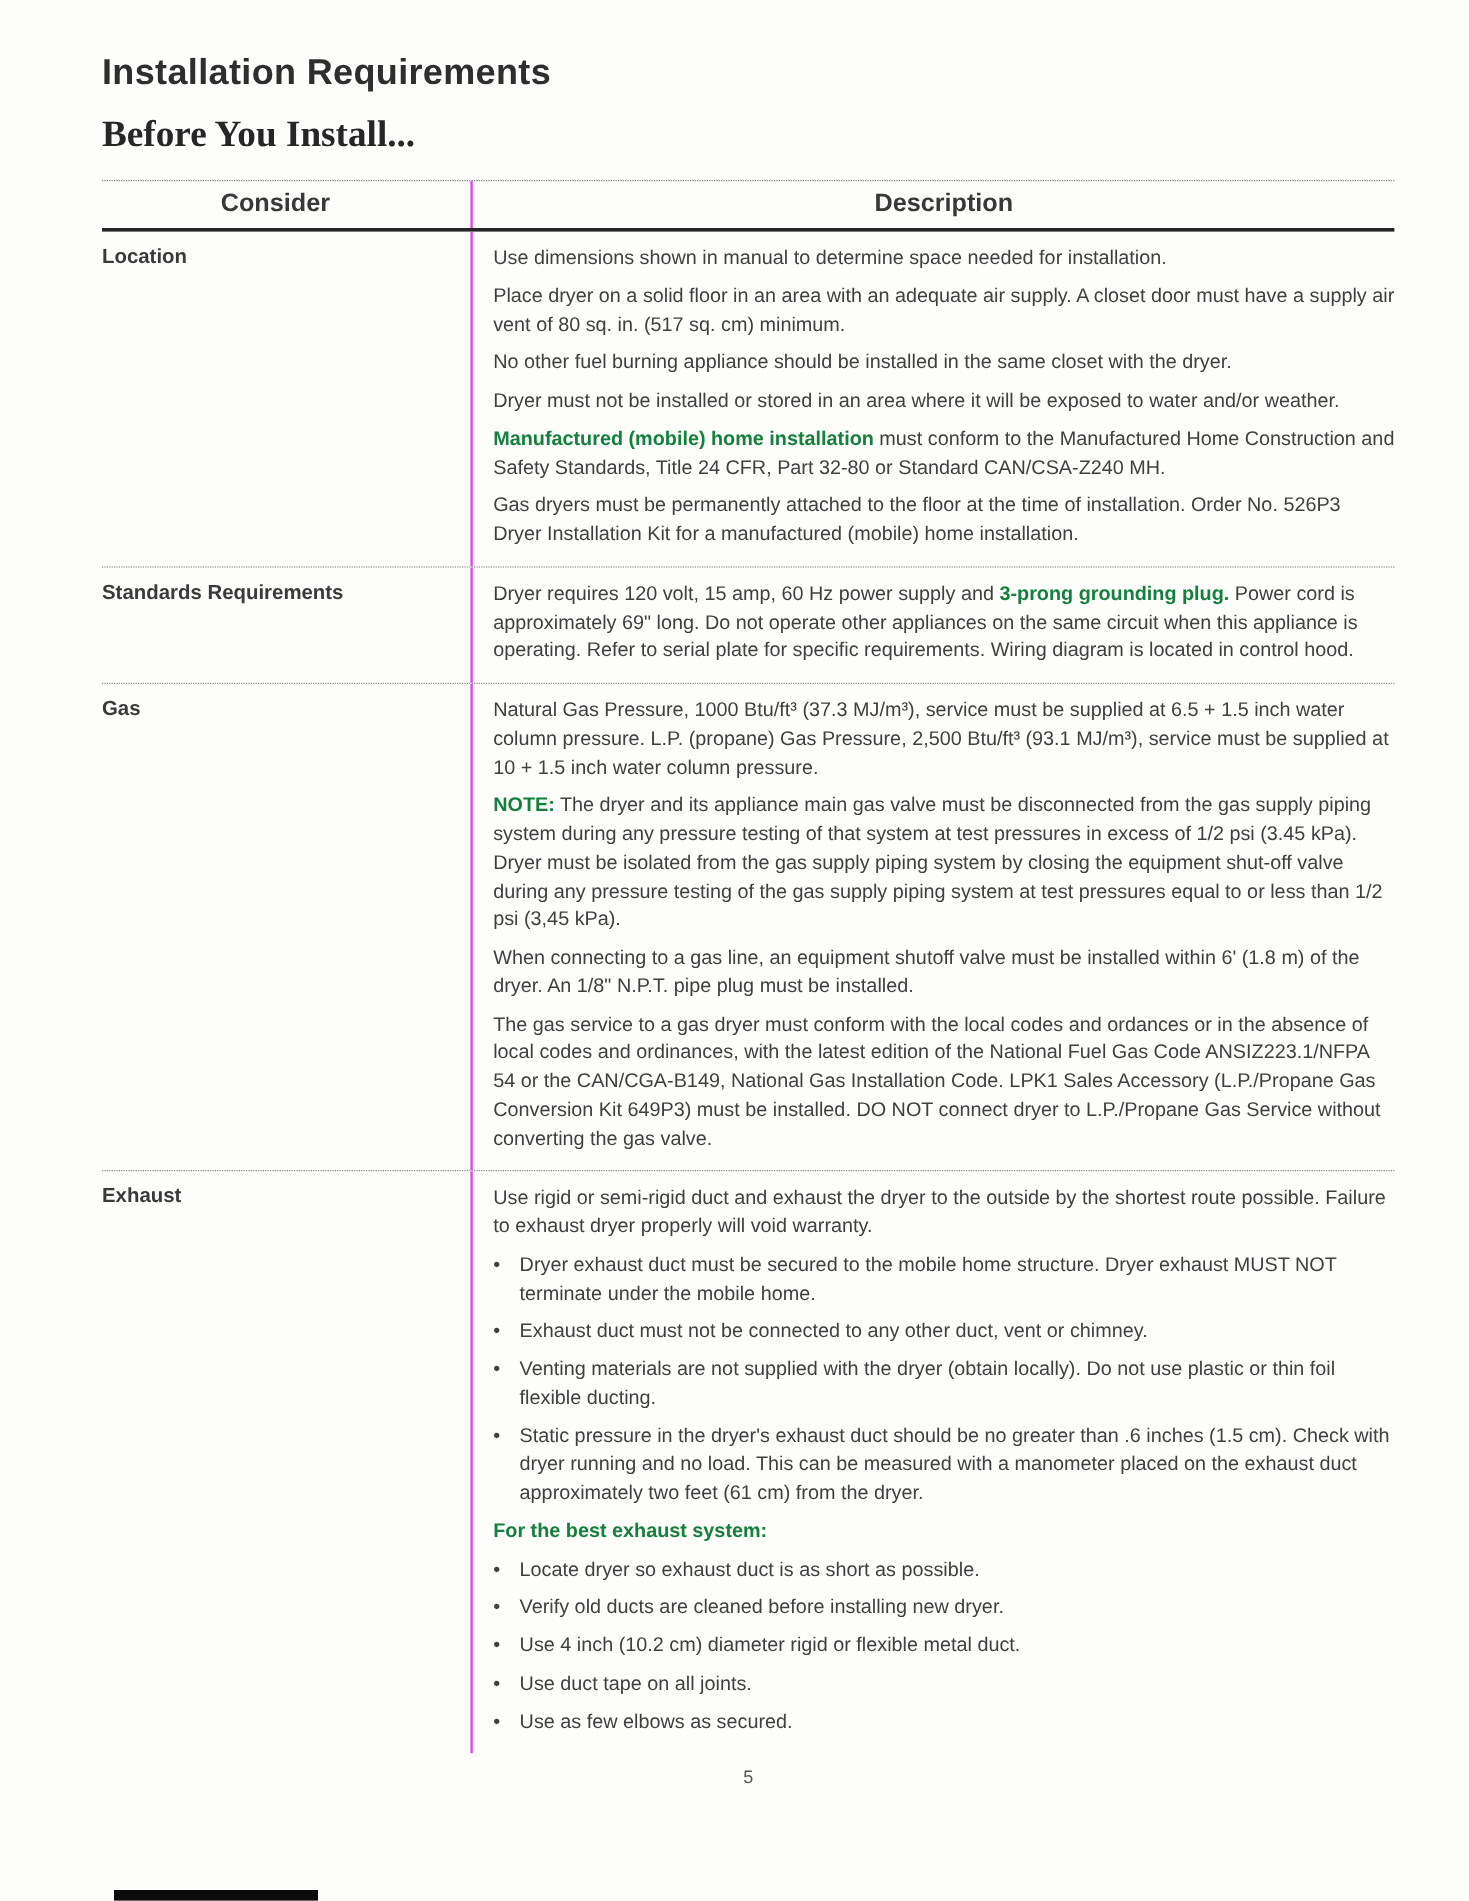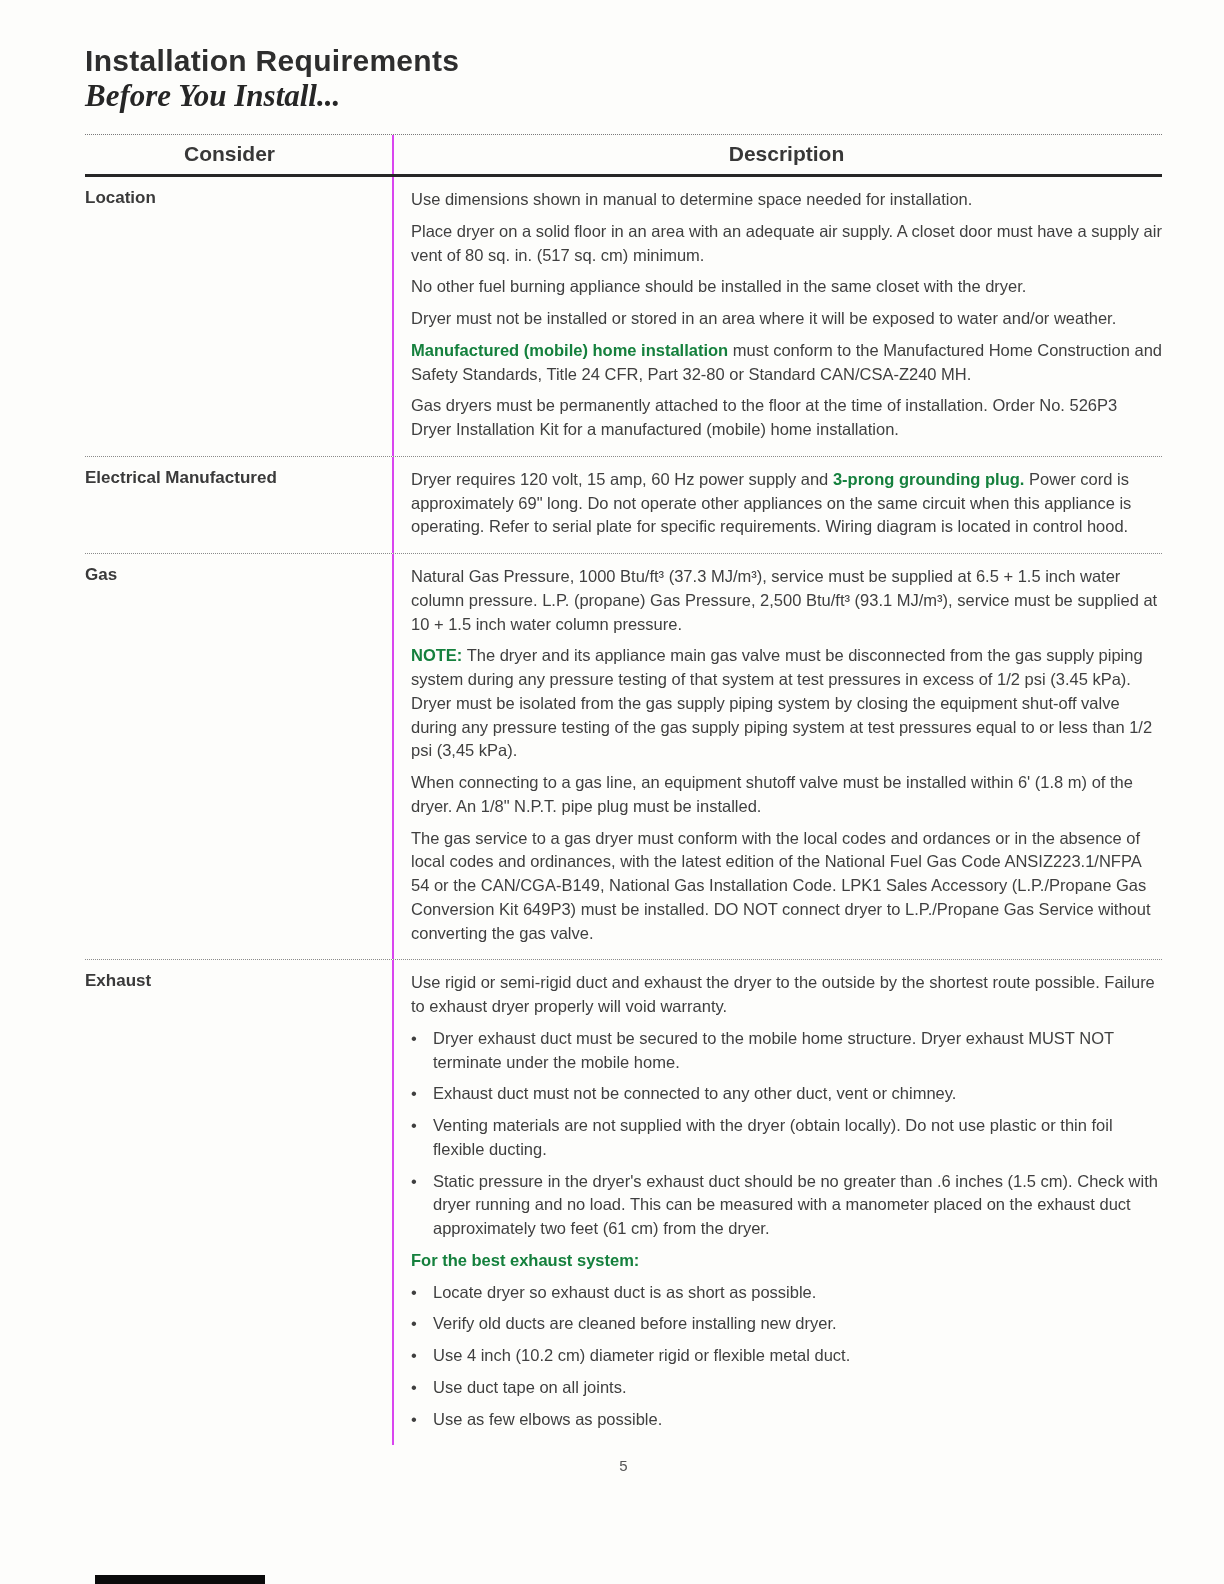--- a/index.html
+++ b/index.html
@@ -10,26 +10,25 @@
     background: #fdfdfb;
     font-family: "Liberation Sans", sans-serif;
     color: #3f3f3f;
   }
   .page { padding: 44px 62px 0 85px; }
 
   h1.doc-title {
     font-size: 30px;
     font-weight: bold;
     color: #2e2e2e;
-    margin: 0 0 0 0;
+    margin: 0 0 16px 0;
     letter-spacing: 0.3px;
   }
   h2.doc-subtitle {
     font-family: "Liberation Serif", serif;
-    font-style: italic;
     font-weight: bold;
     font-size: 31px;
     color: #262626;
     margin: 0 0 20px 0;
   }
 
   .req-table { border-top: 1px dotted #7a7a7a; }
 
   .thead { display: flex; border-bottom: 3px solid #262626; text-align: center; }
   .th {
@@ -102,21 +101,21 @@
           <div class="cell desc desc-col">
             <div class="para"><span class="ptext"><span>Use dimensions shown in manual to determine space needed for installation.</span></span></div>
             <div class="para"><span class="ptext"><span>Place dryer on a solid floor in an area with an adequate air supply. A closet door must have a supply air vent of 80 sq. in. (517 sq. cm) minimum.</span></span></div>
             <div class="para"><span class="ptext"><span>No other fuel burning appliance should be installed in the same closet with the dryer.</span></span></div>
             <div class="para"><span class="ptext"><span>Dryer must not be installed or stored in an area where it will be exposed to water and/or weather.</span></span></div>
             <div class="para"><span class="ptext"><b>Manufactured (mobile) home installation</b><span> must conform to the Manufactured Home Construction and Safety Standards, Title 24 CFR, Part 32-80 or Standard CAN/CSA-Z240 MH.</span></span></div>
             <div class="para"><span class="ptext"><span>Gas dryers must be permanently attached to the floor at the time of installation. Order No. 526P3 Dryer Installation Kit for a manufactured (mobile) home installation.</span></span></div>
           </div>
         </div>
         <div class="row">
-          <div class="cell consider consider-col">Electrical Manufactured</div>
+          <div class="cell consider consider-col">Standards Requirements</div>
           <div class="cell desc desc-col">
             <div class="para"><span class="ptext"><span>Dryer requires 120 volt, 15 amp, 60 Hz power supply and </span><b>3-prong grounding plug.</b><span> Power cord is approximately 69" long. Do not operate other appliances on the same circuit when this appliance is operating. Refer to serial plate for specific requirements. Wiring diagram is located in control hood.</span></span></div>
           </div>
         </div>
         <div class="row">
           <div class="cell consider consider-col">Gas</div>
           <div class="cell desc desc-col">
             <div class="para"><span class="ptext"><span>Natural Gas Pressure, 1000 Btu/ft³ (37.3 MJ/m³), service must be supplied at 6.5 + 1.5 inch water column pressure. L.P. (propane) Gas Pressure, 2,500 Btu/ft³ (93.1 MJ/m³), service must be supplied at 10 + 1.5 inch water column pressure.</span></span></div>
             <div class="para"><span class="ptext"><b>NOTE:</b><span> The dryer and its appliance main gas valve must be disconnected from the gas supply piping system during any pressure testing of that system at test pressures in excess of 1/2 psi (3.45 kPa). Dryer must be isolated from the gas supply piping system by closing the equipment shut-off valve during any pressure testing of the gas supply piping system at test pressures equal to or less than 1/2 psi (3,45 kPa).</span></span></div>
             <div class="para"><span class="ptext"><span>When connecting to a gas line, an equipment shutoff valve must be installed within 6' (1.8 m) of the dryer. An 1/8" N.P.T. pipe plug must be installed.</span></span></div>
@@ -155,21 +154,21 @@
             <div class="para bullet">
               <span class="dot">•</span>
               <span class="ptext"><span>Use 4 inch (10.2 cm) diameter rigid or flexible metal duct.</span></span>
             </div>
             <div class="para bullet">
               <span class="dot">•</span>
               <span class="ptext"><span>Use duct tape on all joints.</span></span>
             </div>
             <div class="para bullet">
               <span class="dot">•</span>
-              <span class="ptext"><span>Use as few elbows as possible.</span></span>
+              <span class="ptext"><span>Use as few elbows as secured.</span></span>
             </div>
           </div>
         </div>
       </div>
   </div>
 
   <div class="pagenum">5</div>
 </div>
 
 <div class="scan-bar"></div>

